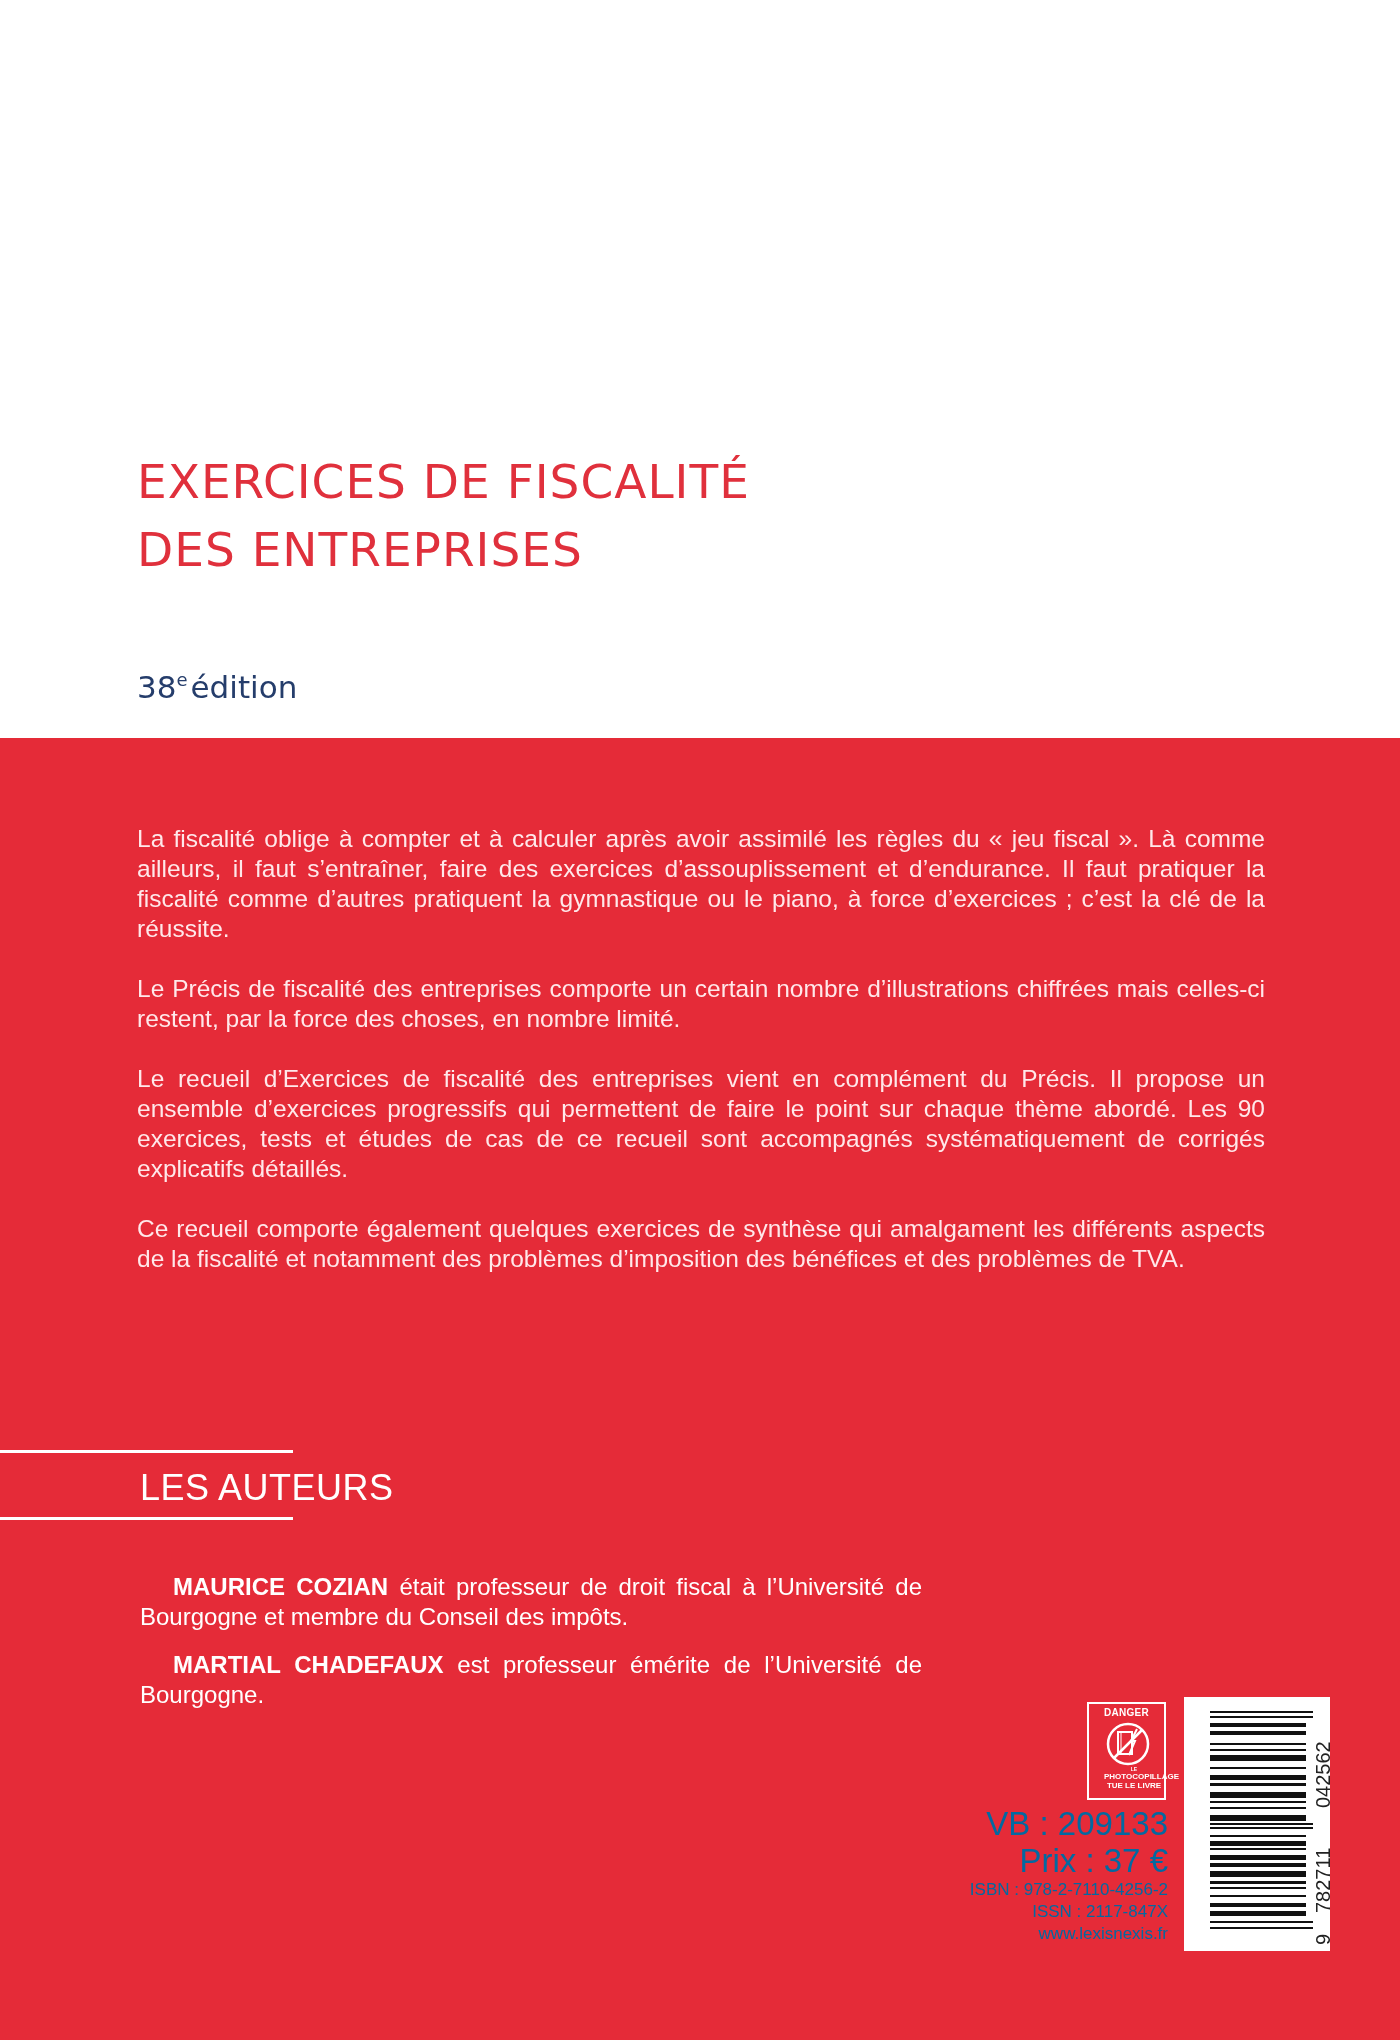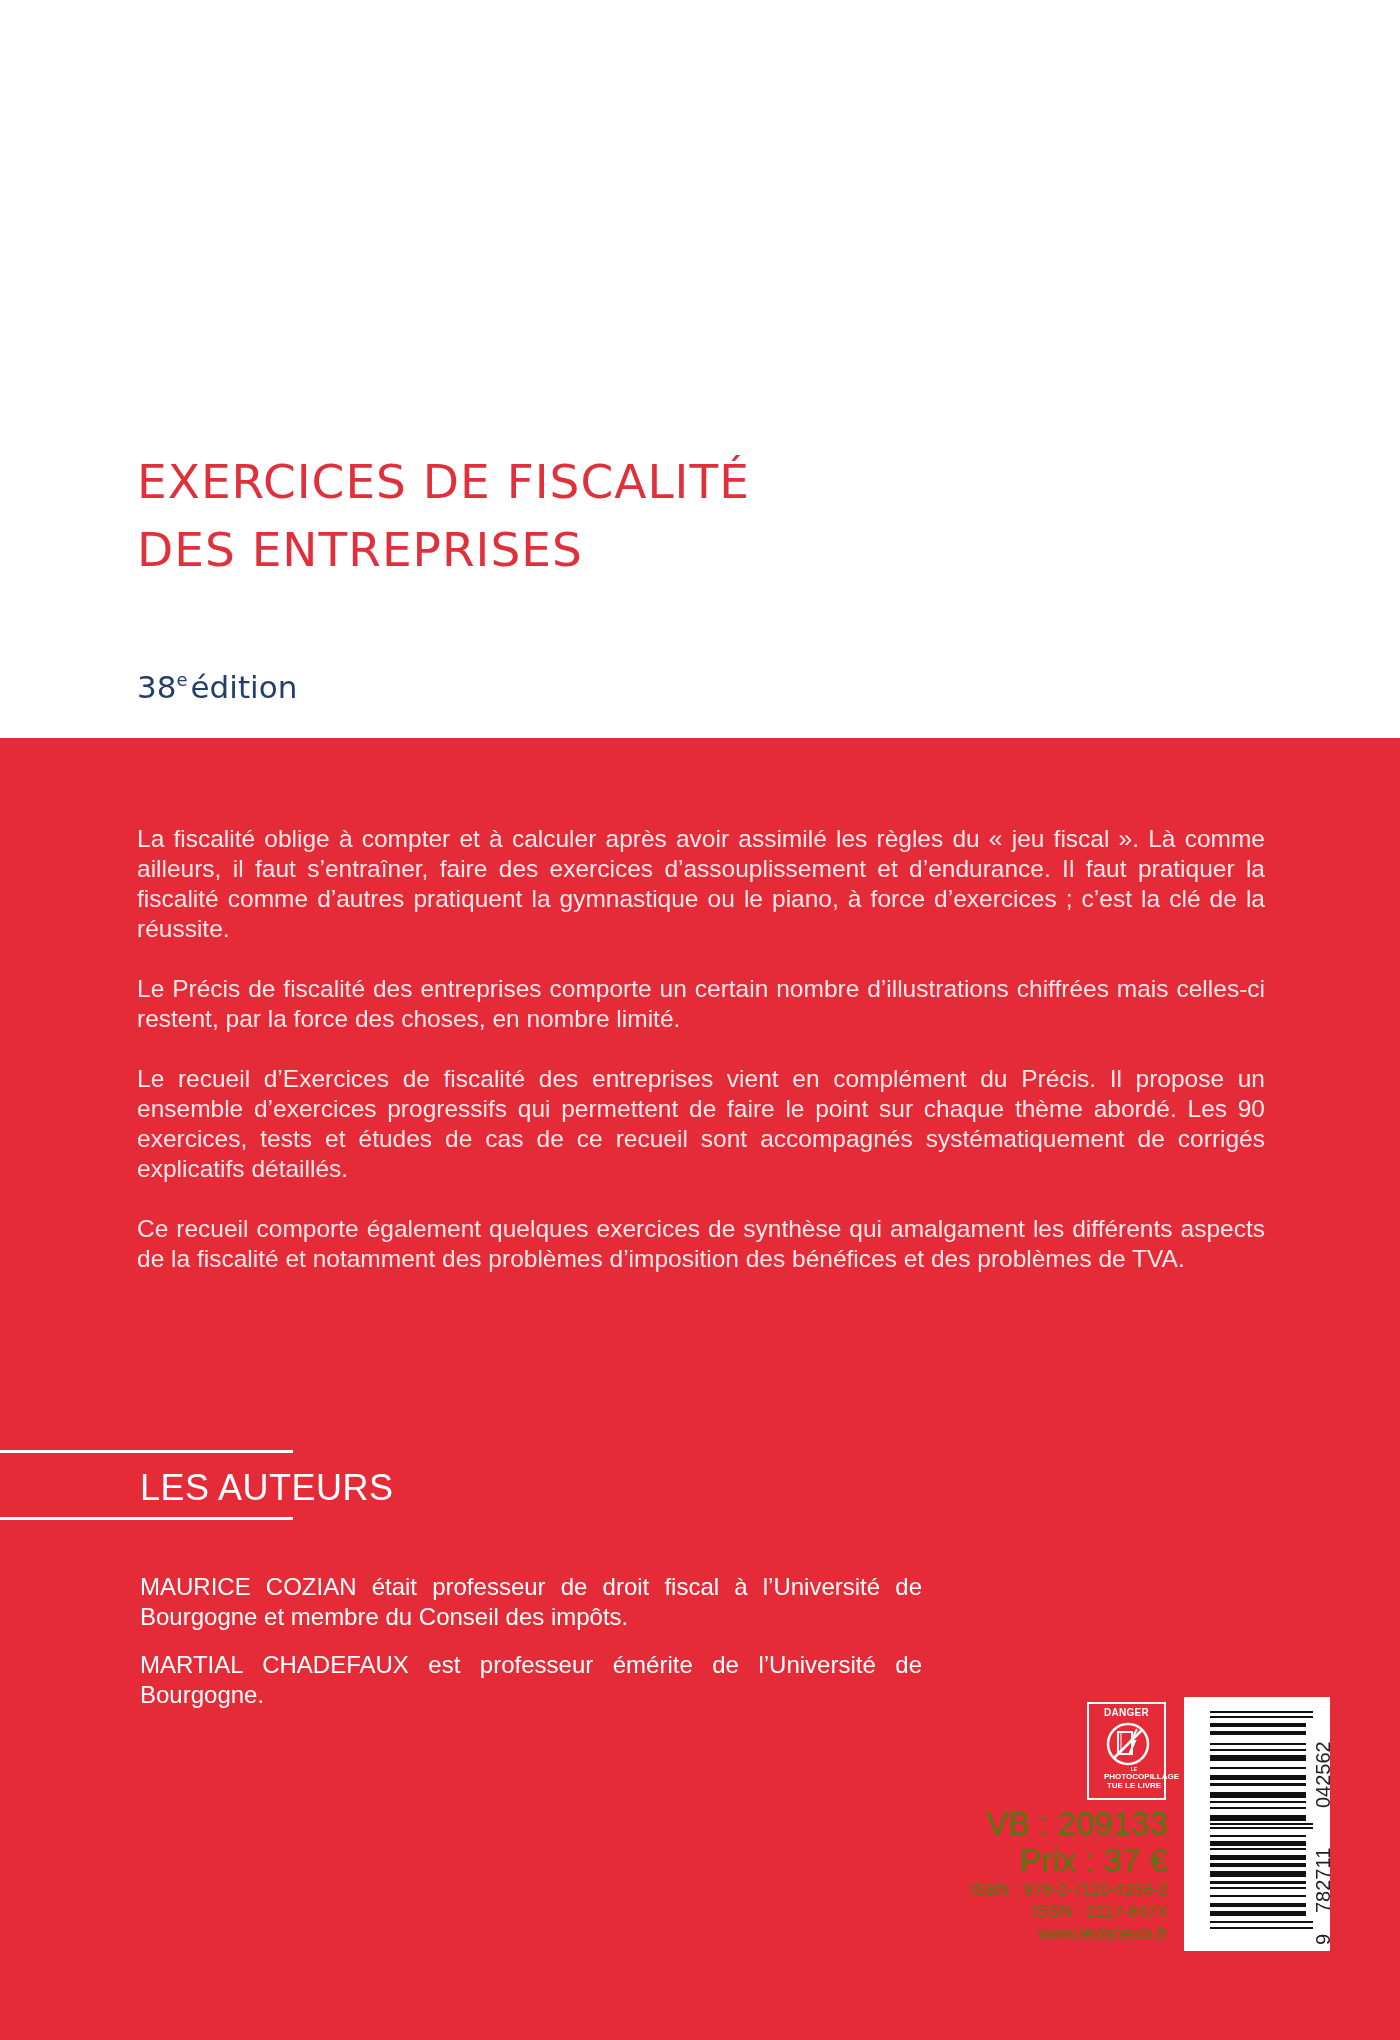--- a/index.html
+++ b/index.html
@@ -39,34 +39,34 @@
       position: absolute; left: 140px; top: 1466px;
       color: #ffffff; font-family: "Liberation Sans", sans-serif;
       font-size: 36px; line-height: 44px; letter-spacing: 0.5px;
     }
     .authors {
       position: absolute; left: 140px; top: 1572px; width: 782px;
       color: #ffffff; font-family: "Liberation Sans", sans-serif;
       font-size: 24px; line-height: 30px; text-align: justify;
     }
     .authors p { margin-bottom: 18px; }
-    .authors b { font-weight: normal; }
+    .authors b { font-weight: bold; margin-left: 33px; }
 
     .danger-logo {
       position: absolute; left: 1087px; top: 1702px; width: 79px; height: 98px;
       border: 2px solid #ffffff; border-radius: 0;
     }
     .danger-logo .d-top { position: absolute; left: 0; top: 3px; width: 100%; text-align: center; color: #fff; font-family: "Liberation Sans", sans-serif; font-weight: bold; font-size: 10px; letter-spacing: 0.3px; }
     .danger-logo svg { position: absolute; left: 16px; top: 17px; }
     .danger-logo .d-bot { position: absolute; left: 0; top: 62px; width: 100%; text-align: center; color: #fff; font-family: "Liberation Sans", sans-serif; font-weight: bold; font-size: 8px; line-height: 9px; padding-left: 15px; }
     .danger-logo .d-bot .small { font-size: 5px; line-height: 6px; display: block; }
 
     .pricing {
       position: absolute; right: 232px; top: 1805px; text-align: right;
-      color: #4d7c0f; font-family: "Liberation Sans", sans-serif;
+      color: #0369a1; font-family: "Liberation Sans", sans-serif;
     }
     .pricing .vb { font-size: 33px; line-height: 38px; }
     .pricing .prix { font-size: 33px; line-height: 36px; }
     .pricing .isbn, .pricing .issn, .pricing .url { font-size: 17px; line-height: 22px; }
 
     .barcode-box {
       position: absolute; left: 1184px; top: 1697px; width: 146px; height: 254px;
       background: #ffffff;
     }
     .barcode-box svg { position: absolute; left: 0; top: 0; }

